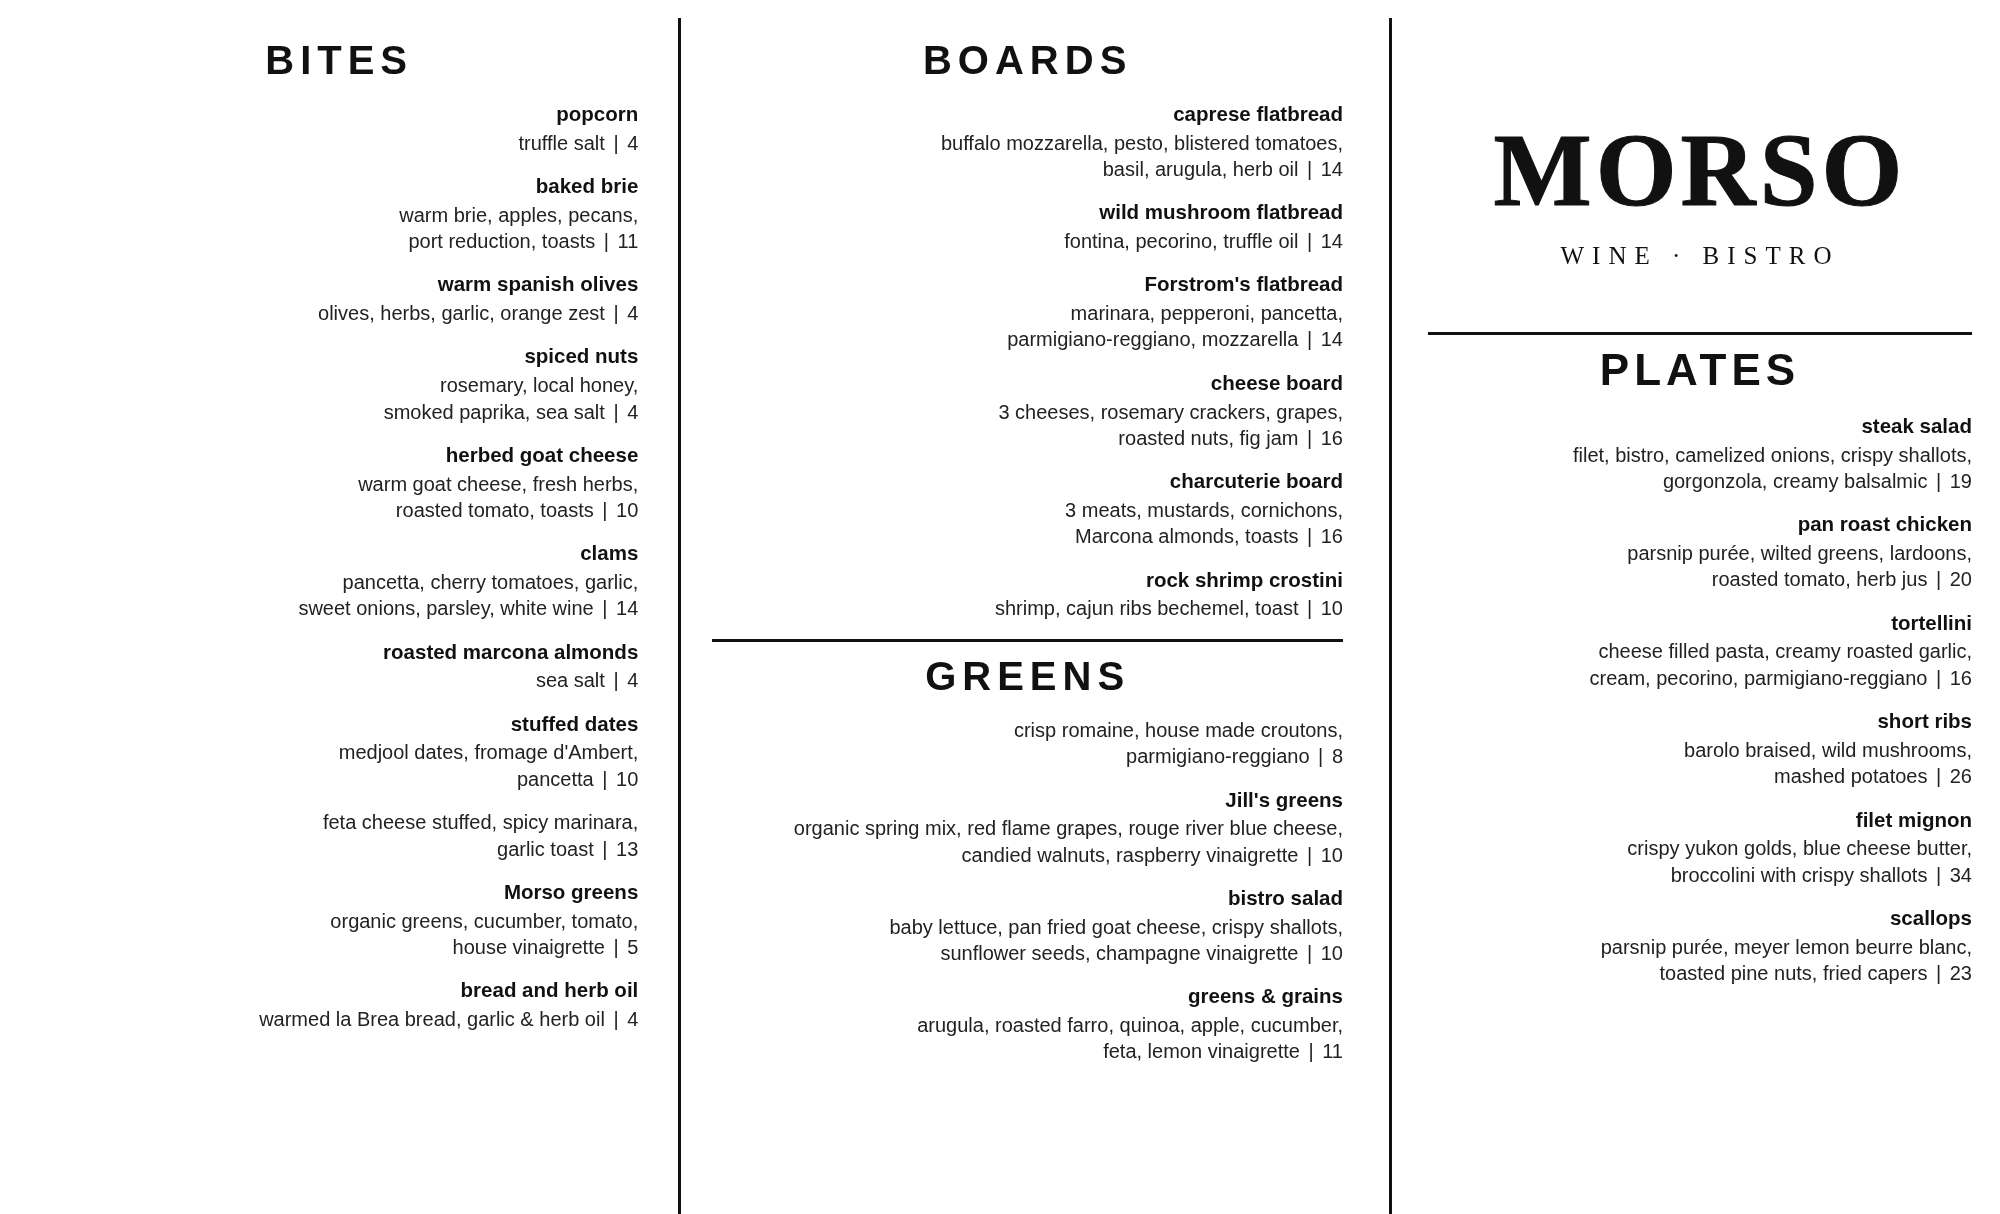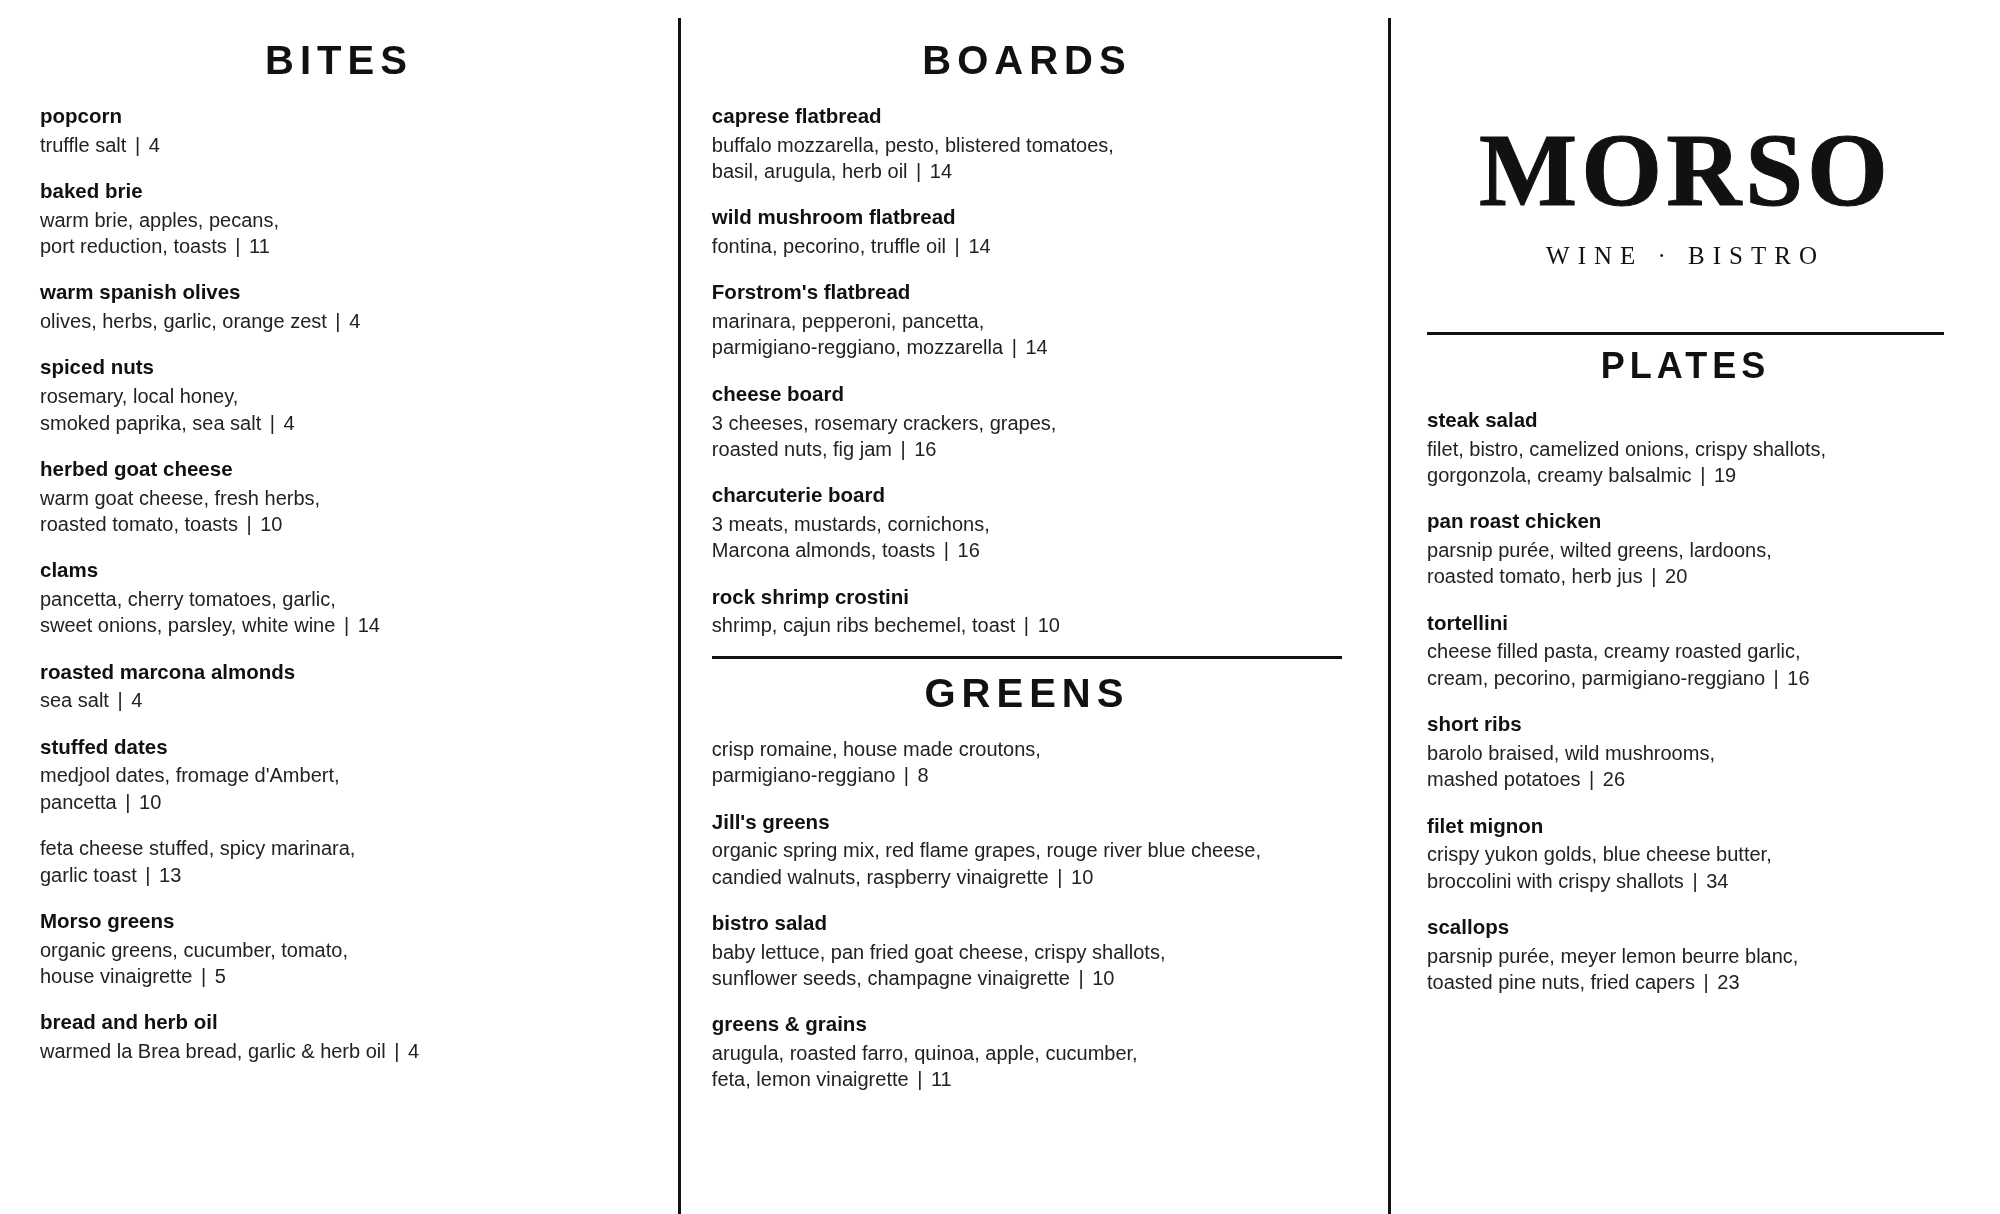--- a/index.html
+++ b/index.html
@@ -31,39 +31,38 @@
     padding: 20px 40px 0 40px;
   }
   .col-mid {
     width: 745px;
     padding: 20px 46px 0 31px;
     border-left: 3px solid #111;
     border-right: 3px solid #111;
   }
   .col-right {
     width: 635px;
-    padding: 20px 56px 0 36px;
+    padding: 20px 28px 0 36px;
   }
   .section-title {
     text-align: center;
     font-size: 40px;
     font-weight: bold;
     letter-spacing: 6px;
     margin: 0 0 18px 0;
     color: #111;
   }
   .section-title.plates {
-    font-size: 36px;
+    font-size: 44px;
     letter-spacing: 5px;
     margin-top: 10px;
   }
   .item {
-    text-align: left;
+    text-align: right;
     margin-bottom: 17px;
-    margin-top: 20px;
   }
   .item-name {
     font-size: 20.5px;
     font-weight: bold;
     line-height: 1.3;
     color: #111;
   }
   .item-desc {
     font-size: 20px;
     line-height: 1.32;

